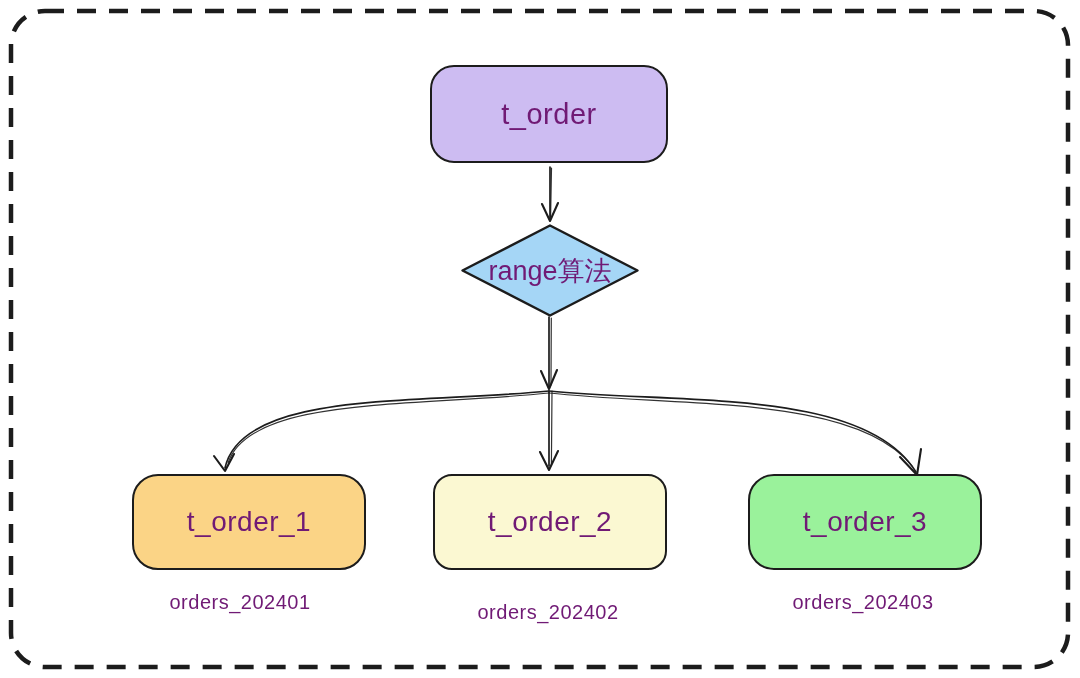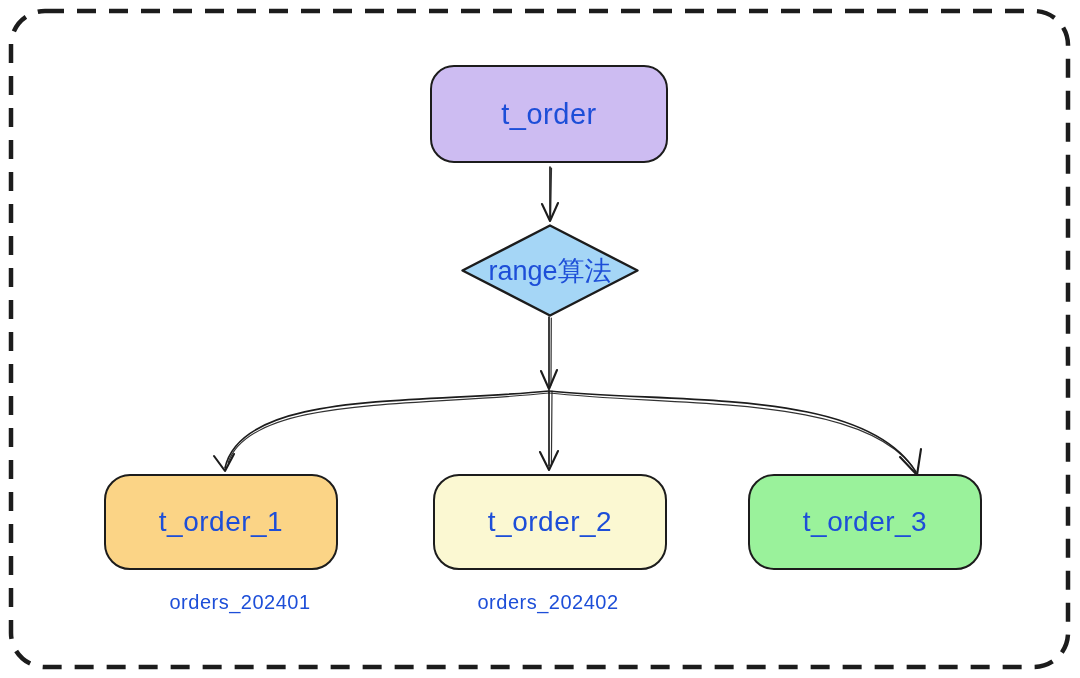--- a/index.html
+++ b/index.html
@@ -2,21 +2,21 @@
 <html><head>
 <meta charset="utf-8">
 <style>
   html, body { margin: 0; padding: 0; background: #ffffff; }
   .canvas {
     position: relative;
     width: 1080px;
     height: 678px;
     background: #ffffff;
     font-family: "Liberation Sans", sans-serif;
-    color: #1d4ed8;
+    color: #701a75;
     overflow: hidden;
   }
   .layer {
     position: absolute;
     left: 0; top: 0;
     width: 1080px; height: 678px;
   }
   .node {
     position: absolute;
     display: flex;
@@ -31,21 +31,21 @@
     left: 430px; top: 65px;
     width: 238px; height: 98px;
     border-radius: 24px;
     font-size: 29px;
   }
   .node.shard {
     top: 474px;
     width: 234px; height: 96px;
     border-radius: 26px;
   }
-  .shard-1 { left: 104px; }
+  .shard-1 { left: 132px; }
   .shard-2 { left: 433px; width: 230px; }
   .shard-3 { left: 748px; }
   .diamond-wrap {
     position: absolute;
     left: 460px; top: 223px;
     width: 180px; height: 95px;
   }
   .diamond-wrap svg { position: absolute; left: 0; top: 0; }
   .diamond-label {
     position: absolute;
@@ -61,21 +61,21 @@
     position: absolute;
     top: 585px;
     height: 34px;
     display: flex;
     align-items: center;
     justify-content: center;
     font-size: 20px;
     letter-spacing: 0.5px;
   }
   .sub-1 { left: 118px; width: 244px; }
-  .sub-2 { left: 433px; width: 230px; }
+  .sub-2 { left: 433px; width: 230px; margin-top: 10px; }
   .sub-3 { left: 740px; width: 246px; }
   .sketch { fill: none; stroke: #1c1c1c; stroke-linecap: round; stroke-linejoin: round; }
   .line  { stroke-width: 1.7; }
   .line2 { stroke-width: 1.2; opacity: 0.9; }
   .head  { stroke-width: 2.1; }
 </style>
 </head>
 <body>
 
 <div class="canvas">
@@ -122,23 +122,24 @@
   <div class="diamond-wrap">
     <svg width="180" height="95" viewBox="0 0 180 95">
       <polygon points="90,2.5 177.5,47.5 90,92.5 2.5,47.5" stroke="#1c1c1c" stroke-width="2.4" stroke-linejoin="round" fill="#a5d6f6"></polygon>
     </svg>
     <span class="diamond-label">range算法</span>
   </div>
 
   <div class="node shard shard-1" style="background-color: rgb(251, 212, 134);">
     <span>t_order_1</span>
   </div>
-  <div class="node shard shard-2" style="background-color: rgb(251, 248, 210);">
+  <div class="node shard shard-2" style="background-color: rgb(251, 248, 210); border-radius: 19px;">
     <span>t_order_2</span>
   </div>
   <div class="node shard shard-3" style="background-color: rgb(154, 242, 155);">
     <span>t_order_3</span>
   </div>
 
   <div class="sublabel sub-1">orders_202401</div>
   <div class="sublabel sub-2">orders_202402</div>
+  <div class="sublabel sub-3">orders_202403</div>
 
 </div>
 
 </body></html>

